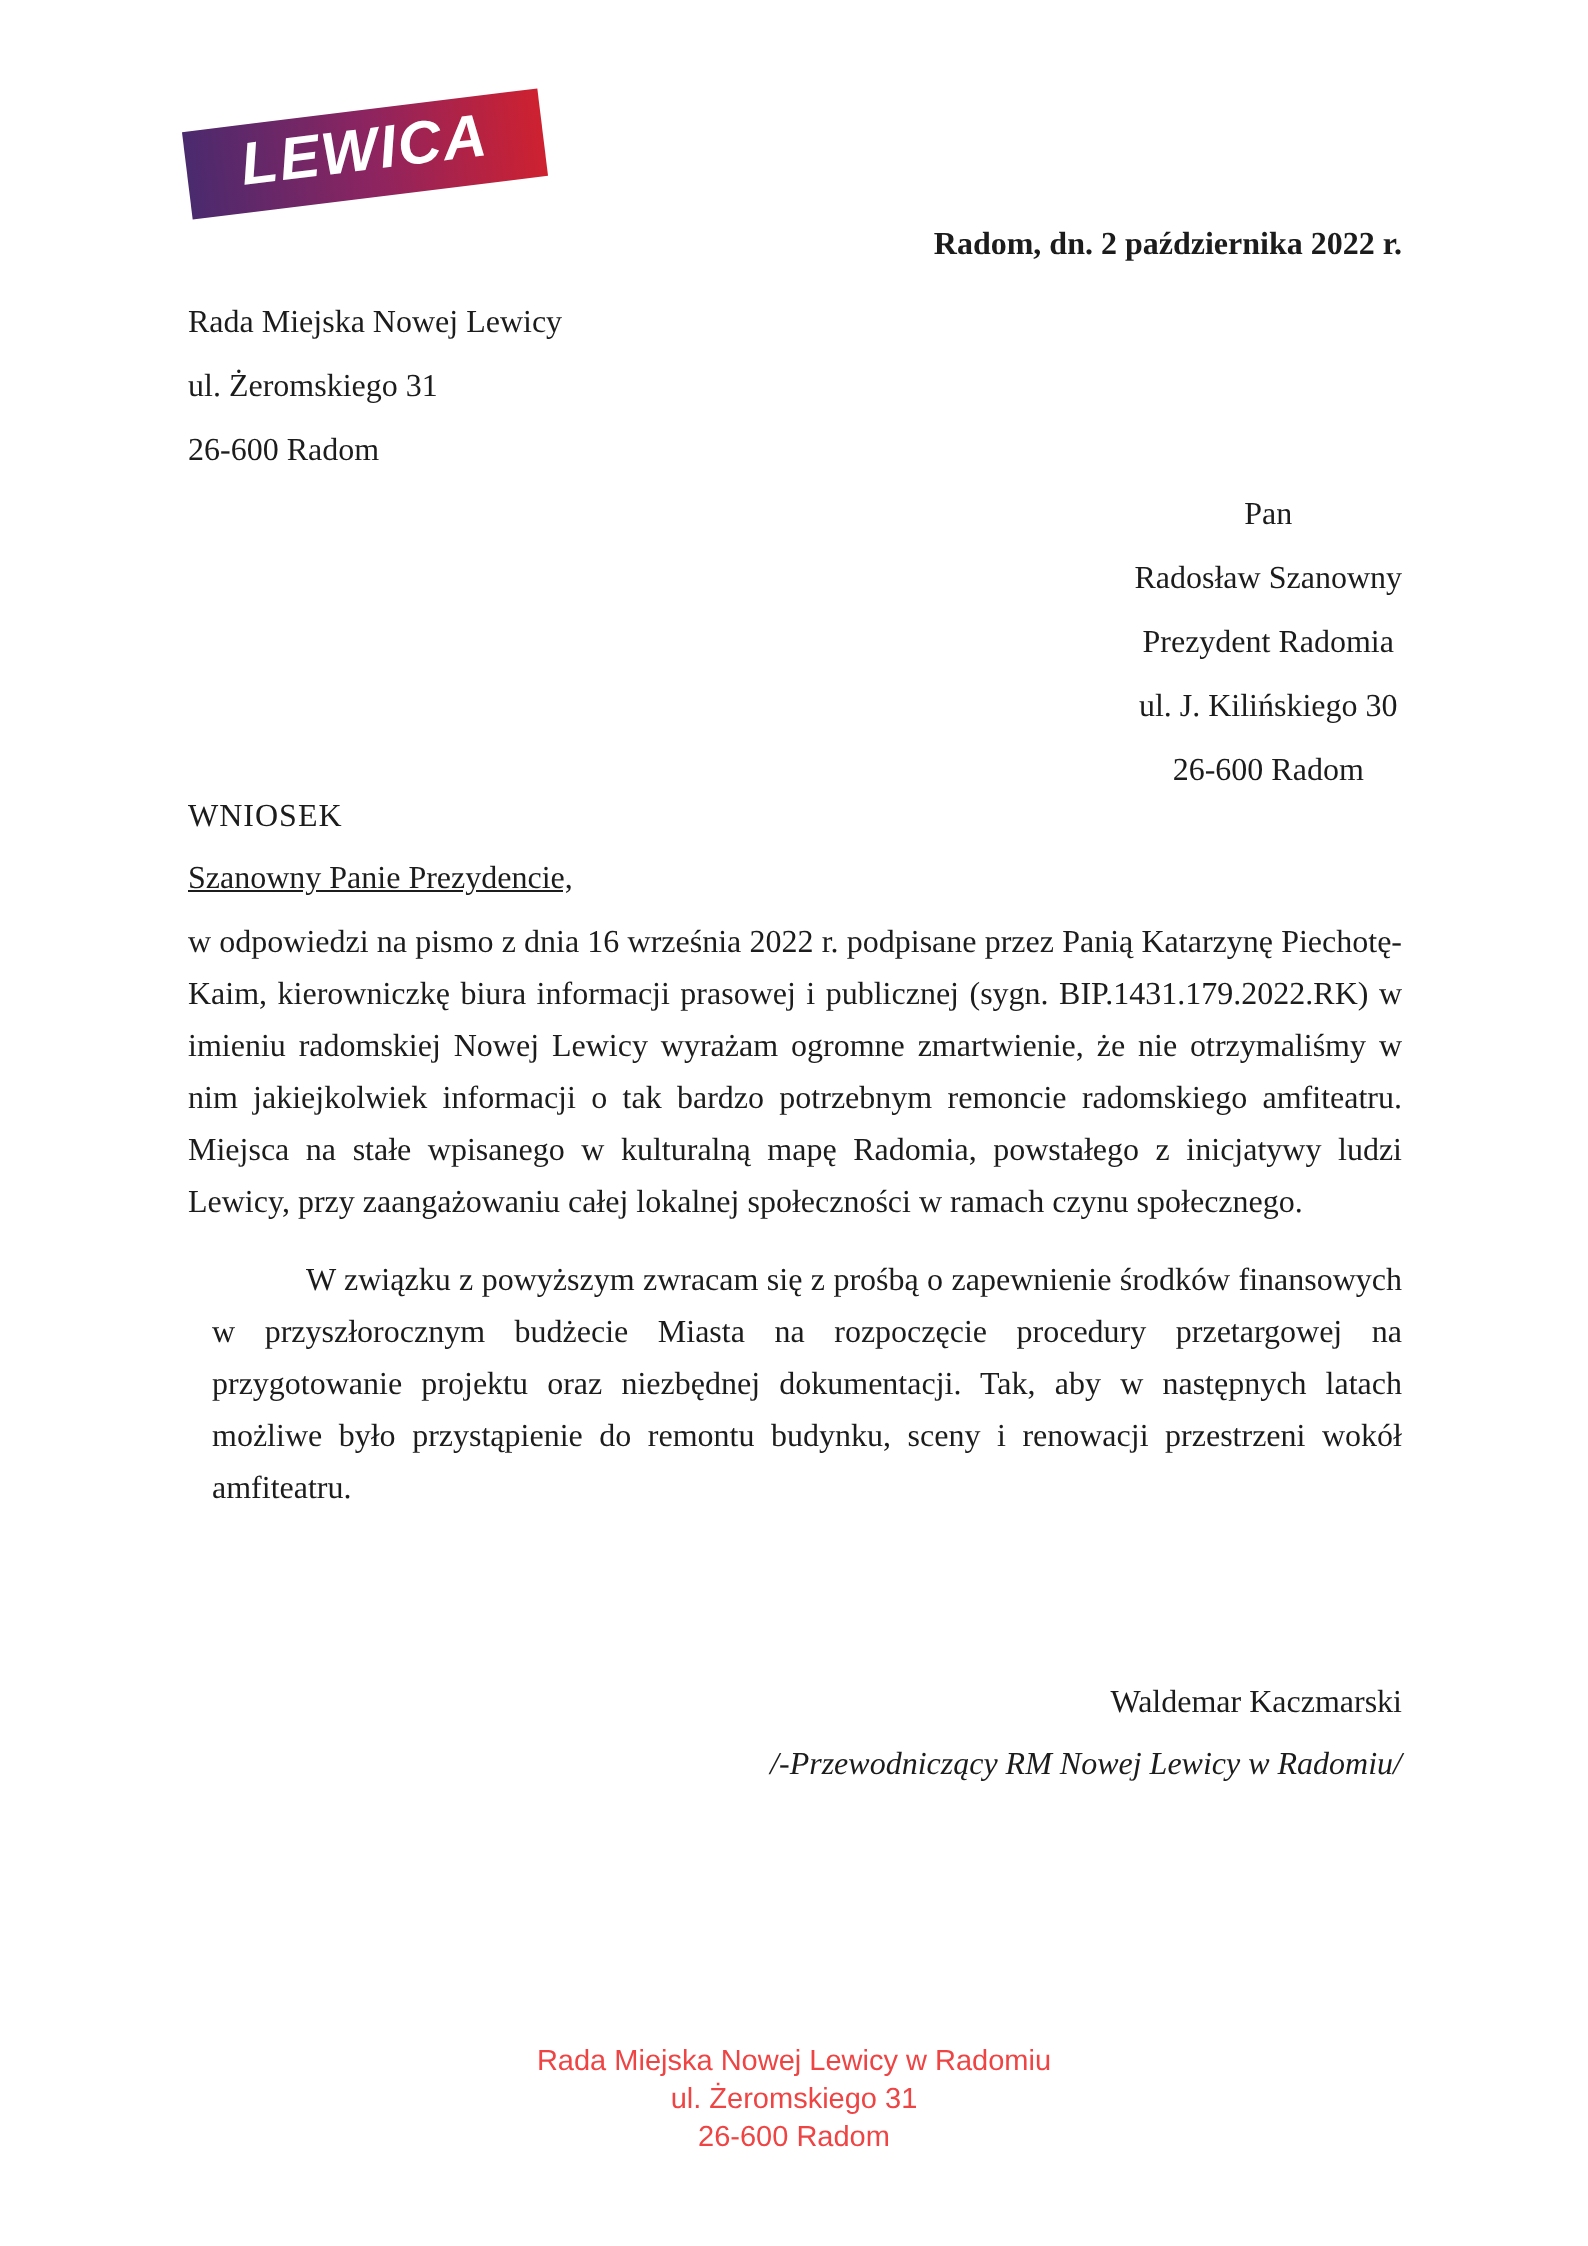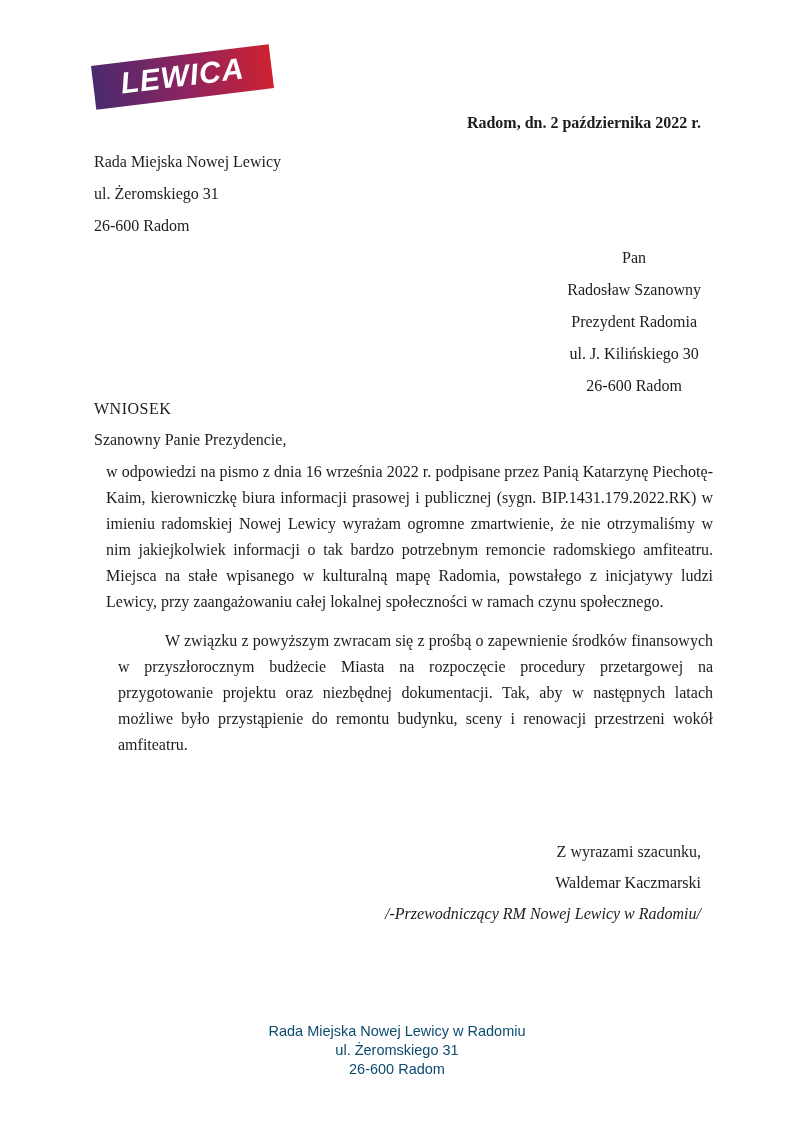--- a/index.html
+++ b/index.html
@@ -45,40 +45,40 @@
   }
   .recipient {
     position:absolute; top:242px; right:0;
     text-align:center; line-height:32px;
   }
   .letter-title {
     position:absolute; top:400px; left:0;
     width:100%; text-align:left;
     letter-spacing:0.5px;
   }
-  .salutation { position:absolute; top:431px; left:0; }
-  .body-text { position:absolute; top:459px; left:12px; width:607px; }
+  .salutation { position:absolute; top:431px; left:0;text-decoration:underline; }
+  .body-text { position:absolute; top:459px; left:0; width:607px; }
   .body-text p {
     text-align:justify;
     line-height:26px;
     margin:0 0 13px 0;
   }
   .body-text p.indent { text-indent:47px;margin-left:12px; }
   .closing {
     position:absolute; top:836px; right:0;
     text-align:right; line-height:31px;
   }
   .closing .role { font-style:italic;font-family:Liberation Serif, serif; }
   
   .footer {
     position:absolute; top:1022px; left:0;
     width:794px; text-align:center;
     font-family:"Liberation Sans", sans-serif;
     font-size:14.5px; line-height:19px;
-    color:#0c4a6e;
+    color:#ef4444;
   }
 </style>
 </head>
 <body>
 
 <div class="page">
 
   <div class="logo">
     <span>LEWICA</span>
   </div>
@@ -104,21 +104,20 @@
     <div class="letter-title">WNIOSEK</div>
 
     <div class="salutation">Szanowny Panie Prezydencie,</div>
 
     <div class="body-text">
       <p>w odpowiedzi na pismo z dnia 16 września 2022 r. podpisane przez Panią Katarzynę Piechotę-Kaim, kierowniczkę biura informacji prasowej i publicznej (sygn. BIP.1431.179.2022.RK) w imieniu radomskiej Nowej Lewicy wyrażam ogromne zmartwienie, że nie otrzymaliśmy w nim jakiejkolwiek informacji o tak bardzo potrzebnym remoncie radomskiego amfiteatru. Miejsca na stałe wpisanego w kulturalną mapę Radomia, powstałego z inicjatywy ludzi Lewicy, przy zaangażowaniu całej lokalnej społeczności w ramach czynu społecznego.</p>
       <p class="indent">W związku z powyższym zwracam się z prośbą o zapewnienie środków finansowych w przyszłorocznym budżecie Miasta na rozpoczęcie procedury przetargowej na przygotowanie projektu oraz niezbędnej dokumentacji. Tak, aby w następnych latach możliwe było przystąpienie do remontu budynku, sceny i renowacji przestrzeni wokół amfiteatru.</p>
     </div>
 
     <div class="closing">
-      <div>Z wyrazami szacunku,</div>
       <div>Waldemar Kaczmarski</div>
       <div class="role">/-Przewodniczący RM Nowej Lewicy w Radomiu/</div>
     </div>
 
   </div>
 
   <div class="footer">
     <div>Rada Miejska Nowej Lewicy w Radomiu</div>
     <div>ul. Żeromskiego 31</div>
     <div>26-600 Radom</div>

